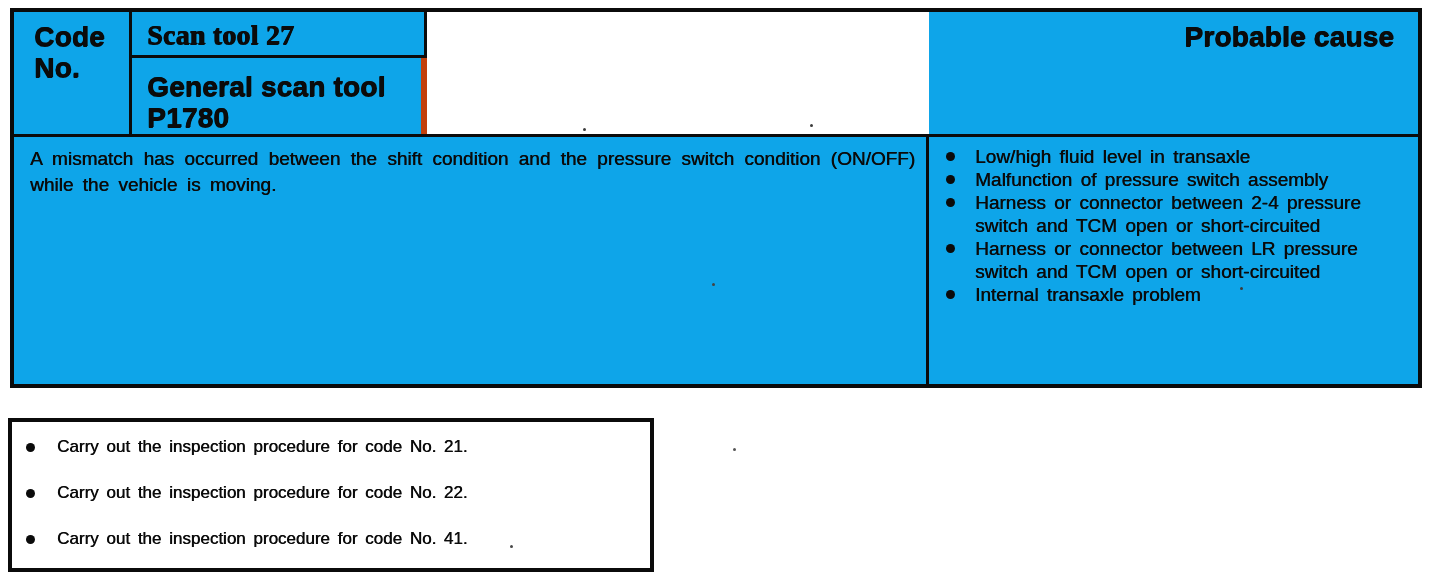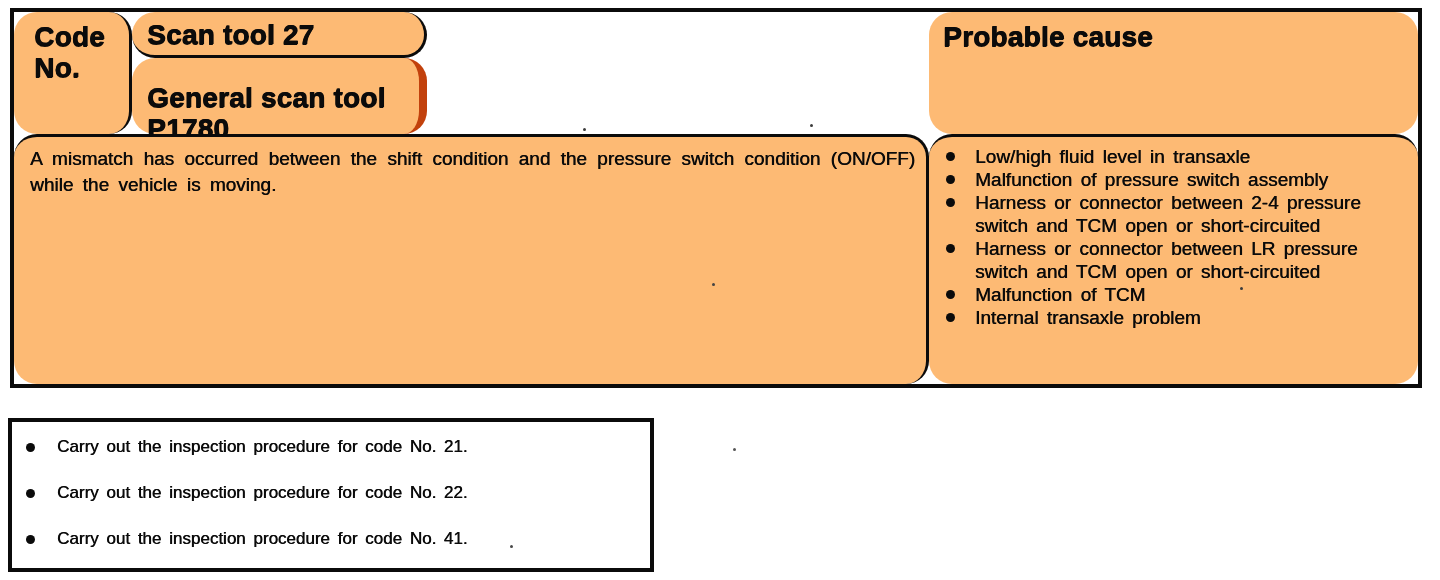--- a/index.html
+++ b/index.html
@@ -14,26 +14,26 @@
   
   .dtc-table {
     position:absolute; left:10px; top:8px;
     width:1412px; height:380px;
     border:4px solid #0b0b0b;
     display:grid;
     grid-template-columns:118px 295px 502px 1fr;
     grid-template-rows:46px 76px 1fr;
     background:#ffffff;
   }
-  .cell { background:#fdba74;border-radius:23px; }
+  .cell { background:#0ea5e9; }
   .cell-code     { grid-area:1/1/3/2; border-right:3px solid #0b0b0b; padding:9px 6px 0 20px; }
-  .cell-scan27   { grid-area:1/2/2/3; border-right:3px solid #0b0b0b; border-bottom:3px solid #0b0b0b; padding:7px 6px 0 15px; }
-  .cell-general  { grid-area:2/2/3/3; border-right:8px solid #c2410c; padding:24px 10px 0 15px; }
+  .cell-scan27   { grid-area:1/2/2/3; border-right:3px solid #0b0b0b; border-bottom:3px solid #0b0b0b; padding:7px 6px 0 15px;font-family:Liberation Serif, serif; }
+  .cell-general  { grid-area:2/2/3/3; border-right:6px solid #c2410c; padding:13px 10px 0 15px; }
   .cell-circuit  { grid-area:1/3/3/4; border-right:3px solid #0b0b0b; padding:9px 10px 0 13px; }
-  .cell-probable { grid-area:1/4/3/5; padding:9px 7px 0 14px; }
+  .cell-probable { grid-area:1/4/3/5; padding:9px 24px 0 14px;text-align:right; }
   .cell-desc     { grid-area:3/1/4/4; border-top:3px solid #0b0b0b; border-right:3px solid #0b0b0b; padding:9px 11px 0 16px; }
   .cell-causes   { grid-area:3/4/4/5; border-top:3px solid #0b0b0b; padding:8px 8px 0 16px; }
 
   .hdr {
     font-size:28px; line-height:31px; font-weight:bold;
     letter-spacing:0.2px;
     text-shadow:0.8px 0 0 currentColor, 0 0.5px 0 currentColor;
   }
   .ink { text-shadow:0.5px 0 0 currentColor; }
 
@@ -119,24 +119,20 @@
       <div class="bullet-item">
         <span class="bullet-dot"></span>
         <span class="bullet-text ink">Harness or connector between 2-4 pressure switch and TCM open or short-circuited</span>
       </div>
       <div class="bullet-item">
         <span class="bullet-dot"></span>
         <span class="bullet-text ink">Harness or connector between LR pressure switch and TCM open or short-circuited</span>
       </div>
       <div class="bullet-item">
         <span class="bullet-dot"></span>
-        <span class="bullet-text ink">Malfunction of TCM</span>
-      </div>
-      <div class="bullet-item">
-        <span class="bullet-dot"></span>
         <span class="bullet-text ink">Internal transaxle problem</span>
       </div>
     </div>
 
   </div>
 
   <div class="proc-box">
     <div class="bullet-item">
       <span class="bullet-dot"></span>
       <span class="bullet-text ink">Carry out the inspection procedure for code No. 21.</span>

